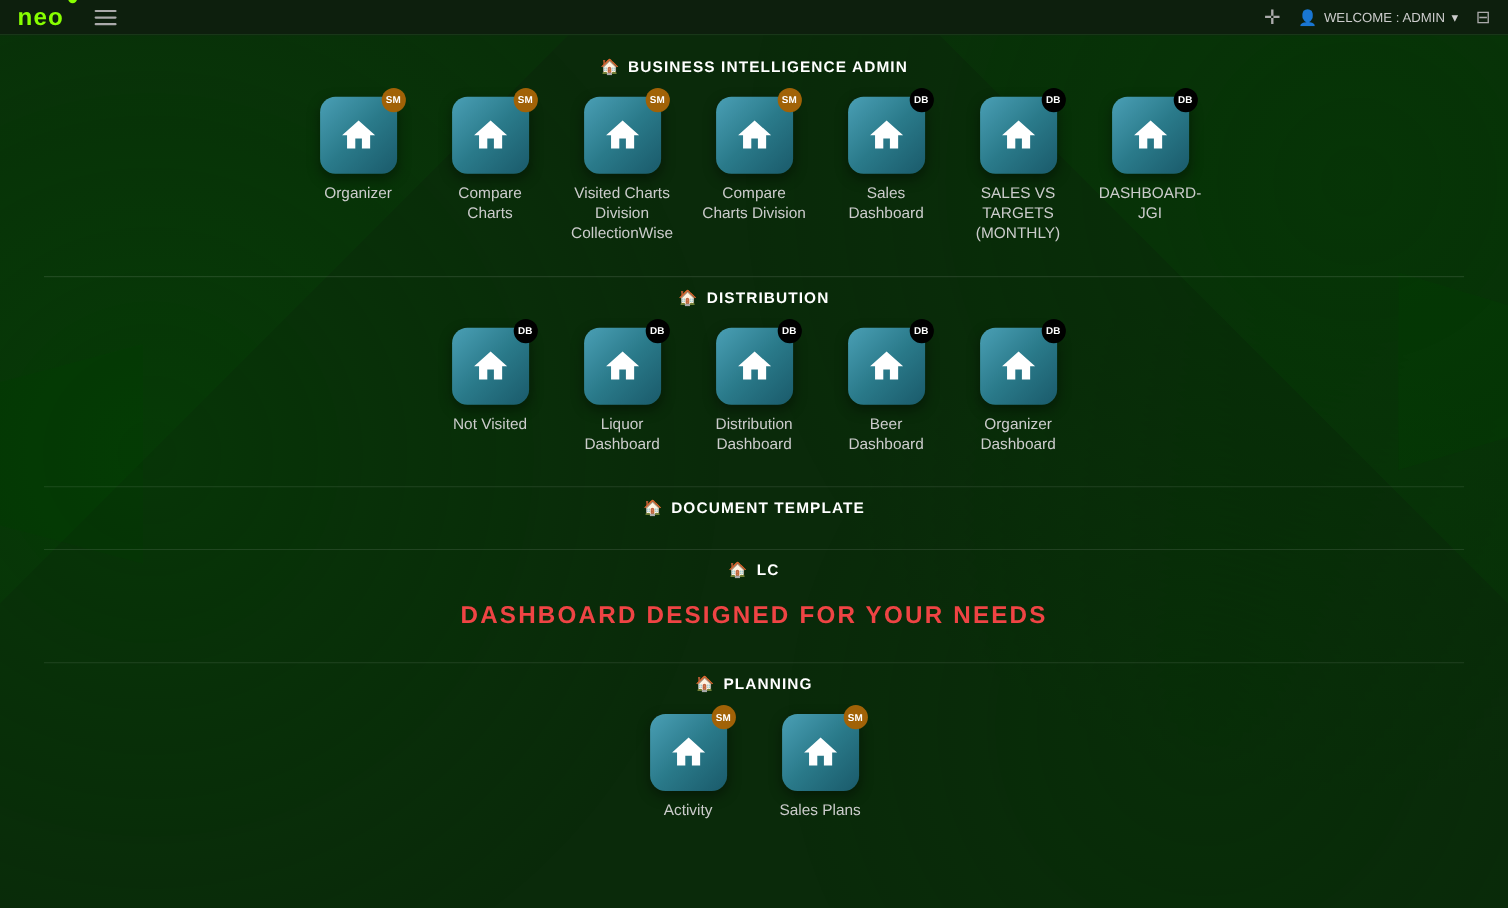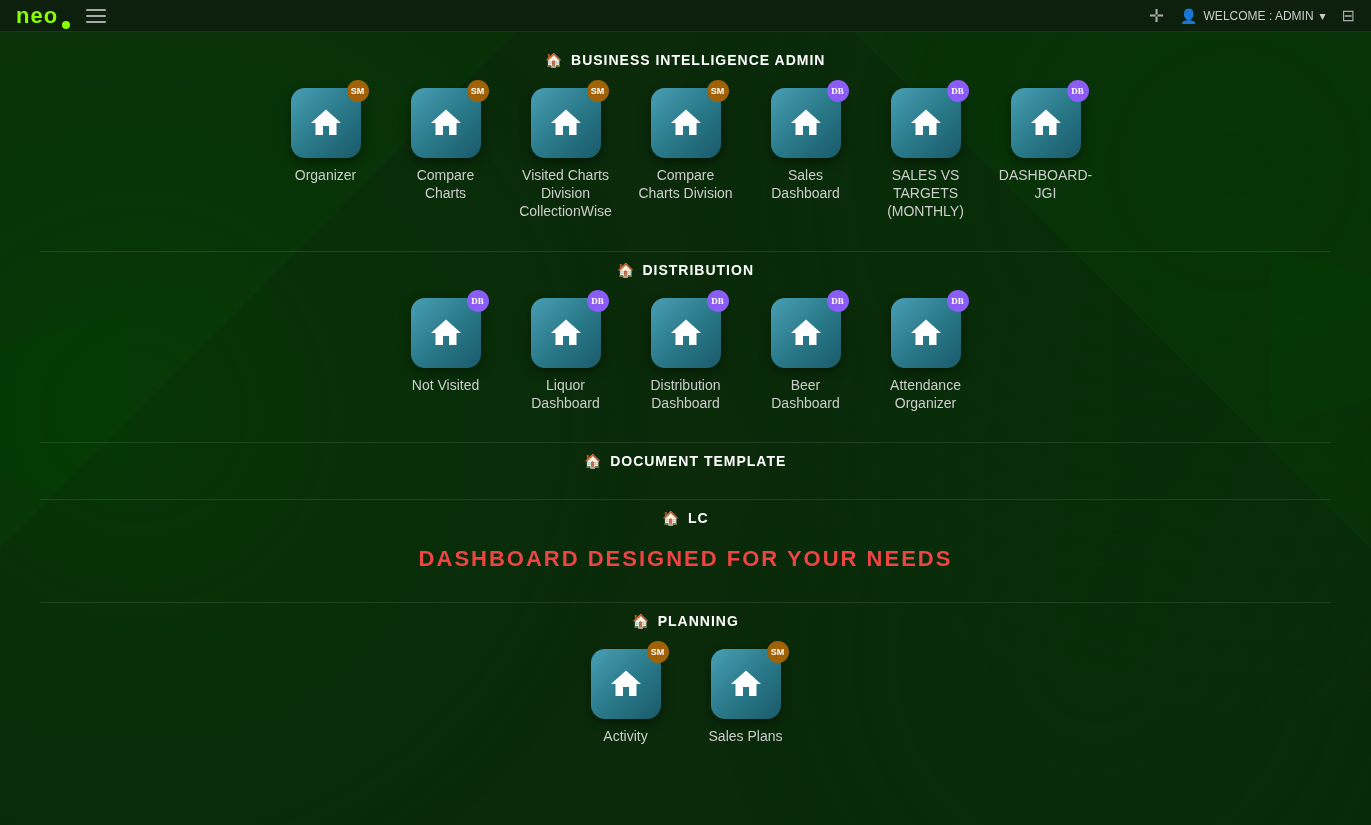--- a/index.html
+++ b/index.html
@@ -50,21 +50,21 @@
     }
 
     .navbar-left {
       display: flex;
       align-items: center;
       gap: 12px;
     }
 
     .logo {
       display: flex;
-      align-items: flex-end;
+      align-items: flex-start;
       gap: 4px;
     }
 
     .logo-text {
       font-size: 22px;
       font-weight: bold;
       color: #88ff00;
       letter-spacing: 1px;
     }
 
@@ -205,21 +205,21 @@
       border-radius: 50%;
       display: flex;
       align-items: center;
       justify-content: center;
       font-size: 9px;
       font-weight: bold;
       color: white;
     }
 
     .badge-sm { background: #a16207; }
-    .badge-db { background: #8b5cf6; font-family: Liberation Serif, serif; }
+    .badge-db { background: #000000; }
 
     .app-label {
       font-size: 14px;
       color: #cccccc;
       text-align: center;
       line-height: 1.3;
     }
 
     
     .section-separator {
@@ -446,21 +446,21 @@
 
       <div class="app-icon">
         <div class="app-icon-wrapper">
           <div class="app-icon-box">
             <svg viewBox="0 0 24 24" xmlns="http://www.w3.org/2000/svg">
                 <path d="M10 20v-6h4v6h5v-8h3L12 3 2 12h3v8z"></path>
               </svg>
           </div>
           <span class="badge badge-db">DB</span>
         </div>
-        <span class="app-label">Attendance Organizer</span>
+        <span class="app-label">Organizer Dashboard</span>
       </div>
 
     </div>
   </div>
 
   <hr class="section-separator">
 
   <div class="section">
     <div class="section-header">
       <span class="home-icon">🏠</span>

